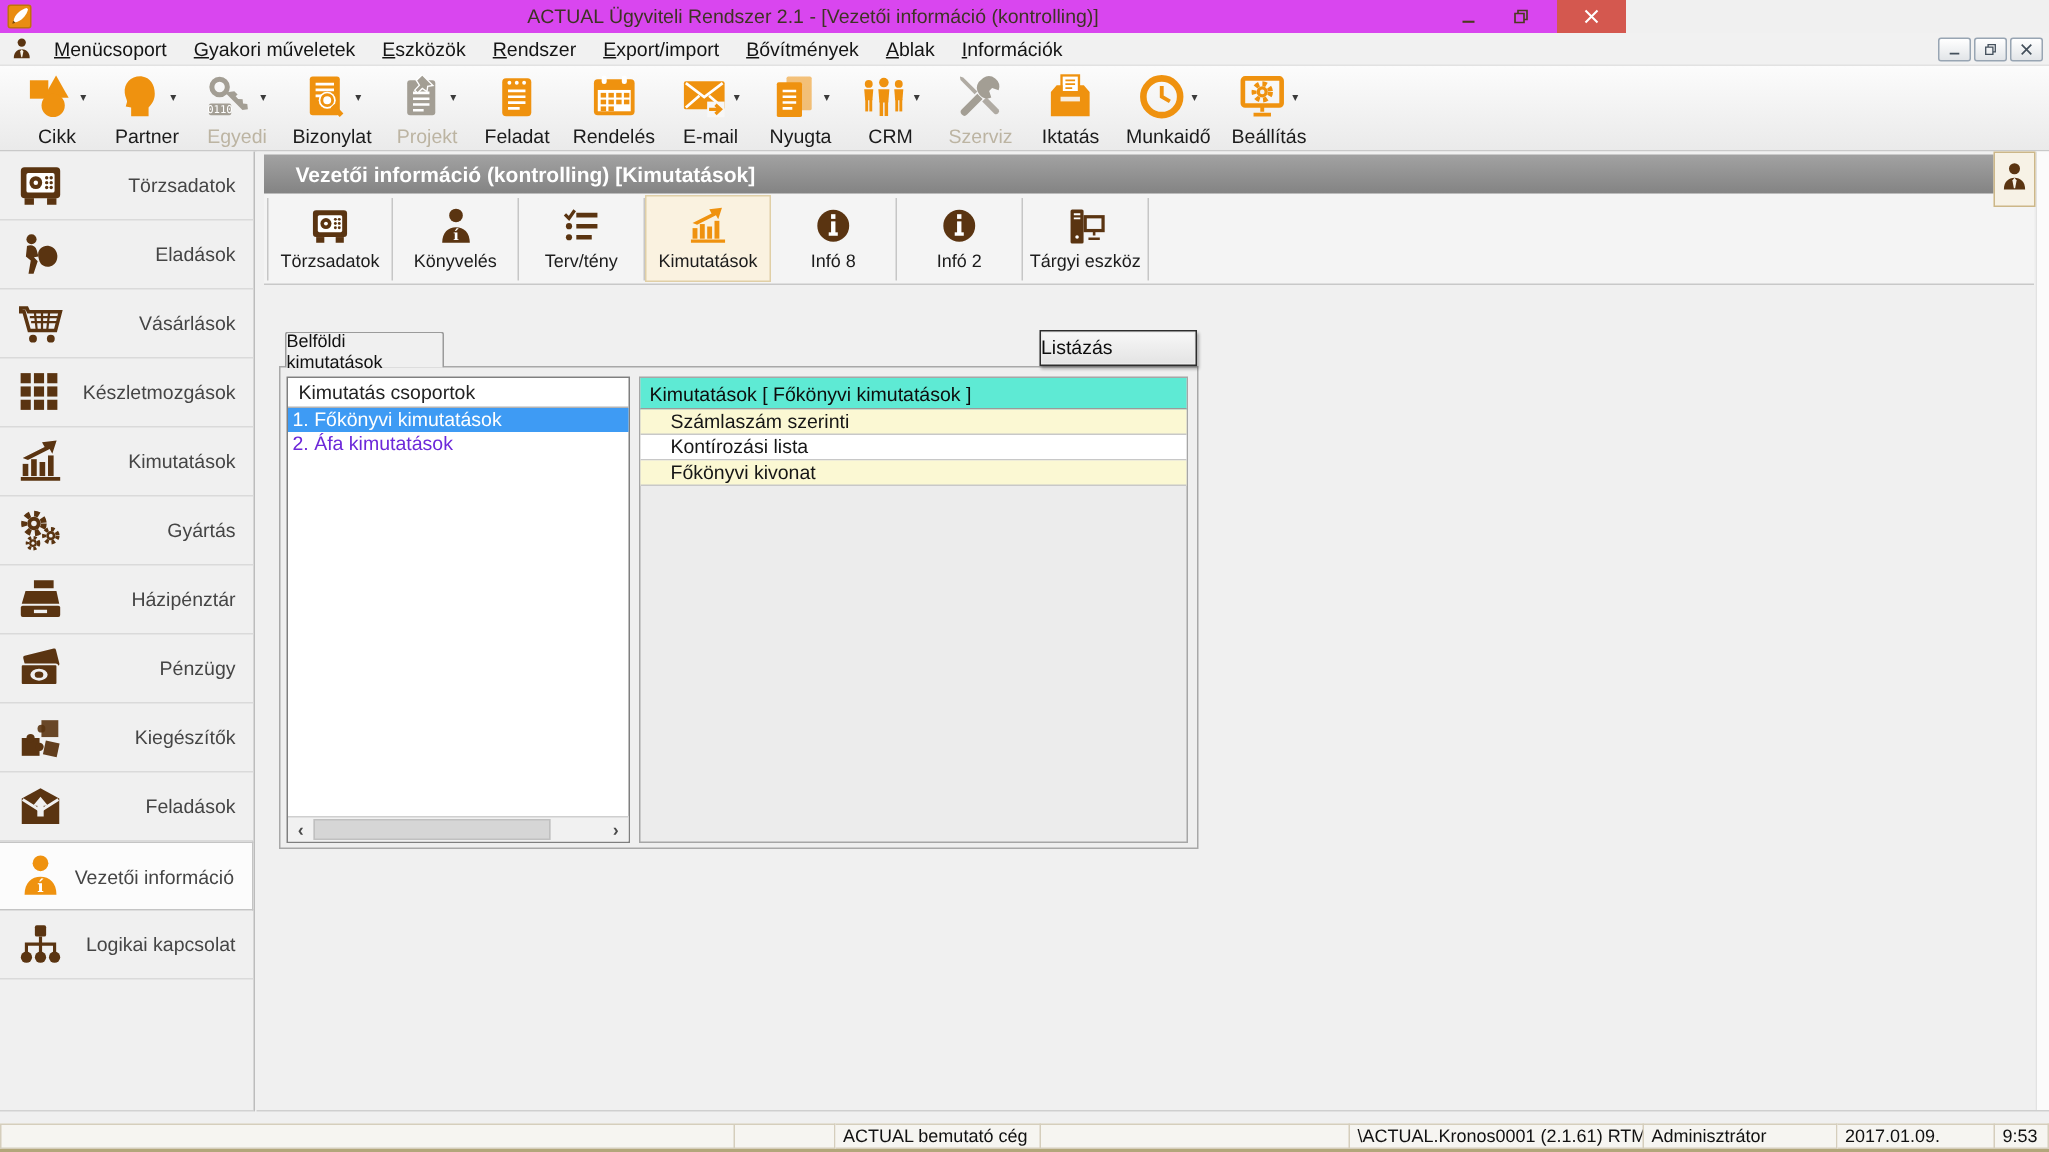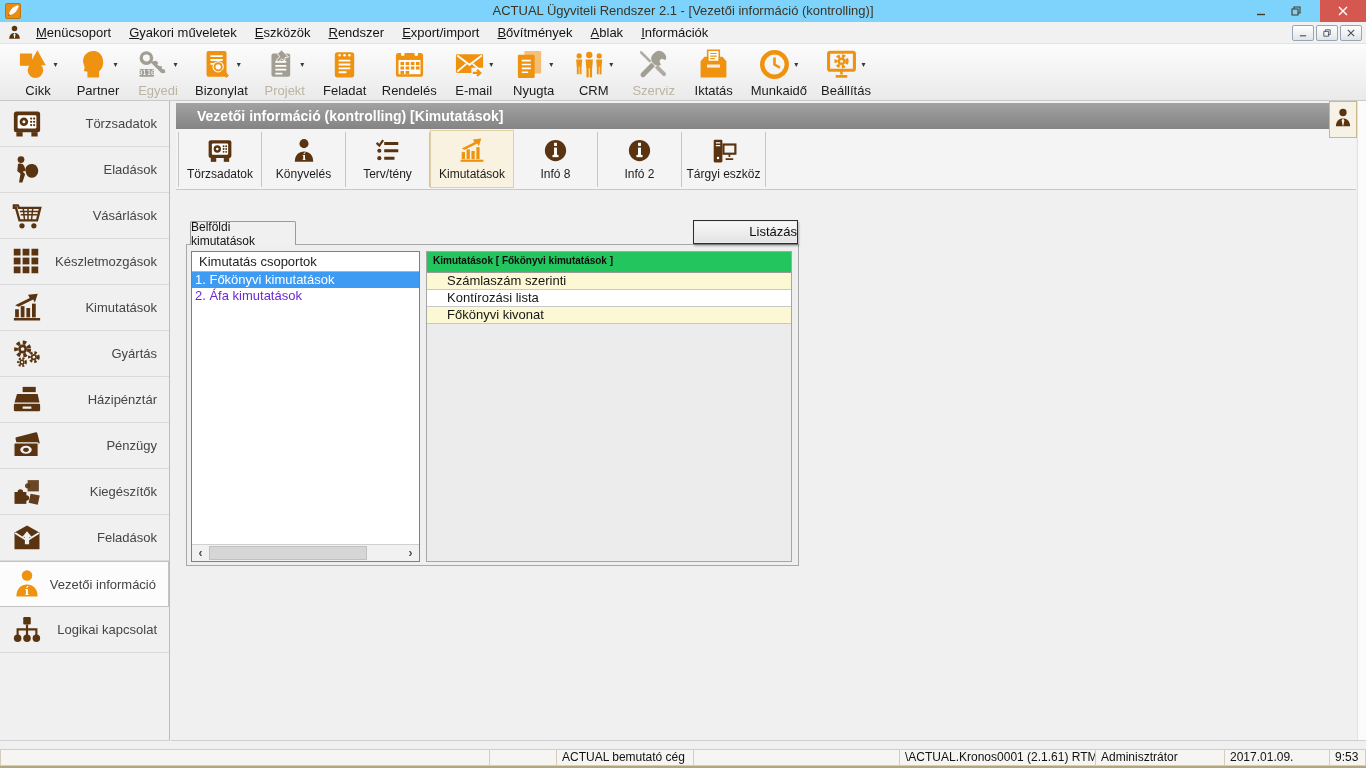--- a/index.html
+++ b/index.html
@@ -5,21 +5,21 @@
   *{margin:0;padding:0;box-sizing:border-box}
   html,body{width:1366px;height:768px;overflow:hidden}
   body{font-family:"Liberation Sans","DejaVu Sans",sans-serif;background:#f0f0f0;color:#1a1a1a}
   svg{display:block}
   .ic-brown{color:#5a3411}
   .ic-orange{color:#ef920f}
   .ic-grey{color:#a39e94}
   .app{position:relative;width:1366px;height:768px;background:#f0f0f0}
 
   
-  .titlebar{position:absolute;left:0;top:0;width:1366px;height:22px;background:#7dd3fc}
+  .titlebar{position:absolute;left:0;top:0;width:1084px;height:22px;background:#d946ef}
   .appicon{position:absolute;left:5px;top:3px;width:16px;height:16px;background:#e98c12;border:1px solid #c07408;border-radius:2px}
   .wtitle{position:absolute;left:0;right:0;top:0;height:22px;line-height:22px;text-align:center;font-size:13px;color:#3e3424}
   .tbb{position:absolute;top:0;height:22px;display:flex;align-items:center;justify-content:center;color:#4a3b1d;cursor:default}
   .tb-min{right:90px;width:30px}
   .tb-max{right:54px;width:32px}
   .tb-close{right:0;width:46px;background:#d4584f;color:#fff}
 
   
   .menubar{position:absolute;left:0;top:22px;width:1366px;height:22px;background:#f1f1f1;border-bottom:1px solid #e2e2e2;display:flex;align-items:center}
   .mb-ico{width:15px;height:16px;margin:0 5px 0 7px}
@@ -52,32 +52,32 @@
   .userchip{position:absolute;right:9px;top:0;width:28px;height:37px;background:#f7f2e6;border:1px solid #ccb789;z-index:3;display:flex;justify-content:center;padding-top:6px}
   .tabrow{position:absolute;left:5px;top:28px;right:10px;height:61px;background:#f4f4f4;border-bottom:1px solid #c8c8c8;display:flex;align-items:center;padding-left:2px}
   .tbtn{width:84px;height:55px;border-right:1px solid #c6c6c6;display:flex;flex-direction:column;align-items:center;justify-content:center;gap:3px;cursor:default}
   .tbtn:first-child{border-left:1px solid #c6c6c6}
   .tbic{width:26px;height:26px}
   .tblabel{font-size:12px;color:#1c1c1c;white-space:nowrap}
   .tbtn.sel{background:#faf2e0;border:1px solid #e0cfa6;height:58px}
 
   
   .subtab{position:absolute;left:19px;top:120px;width:106px;height:24px;background:#f0f0f0;border:1px solid #9b9b9b;border-bottom:none;border-radius:2px 2px 0 0;font-size:12px;color:#111;display:flex;align-items:center;justify-content:center;z-index:2;cursor:default}
-  .listbtn{position:absolute;left:522px;top:119px;width:105px;height:24px;background:linear-gradient(#f8f8f8,#e3e3e3);border:1px solid #2d2d2d;box-shadow:1px 2px 2px rgba(0,0,0,.3), inset 0 0 0 1px #ececec;font-size:13px;color:#0d0d0d;text-align:right;line-height:21px;z-index:2;cursor:default}
+  .listbtn{position:absolute;left:522px;top:119px;width:105px;height:24px;background:linear-gradient(#f8f8f8,#e3e3e3);border:1px solid #2d2d2d;box-shadow:1px 2px 2px rgba(0,0,0,.3), inset 0 0 0 1px #ececec;font-size:13px;color:#0d0d0d;text-align:left;line-height:21px;z-index:2;cursor:default}
   .tabpage{position:absolute;left:15px;top:143px;width:613px;height:322px;background:#efefef;border:1px solid #a8a8a8}
   .groups{position:absolute;left:4px;top:6px;width:229px;height:311px;background:#fff;border:1px solid #7f7f7f}
   .ghead{height:20px;border-bottom:1px solid #b3b3b3;font-size:13px;color:#222;padding:2px 0 0 7px;cursor:default}
   .gitem{height:16px;font-size:13px;line-height:16px;padding-left:3px;color:#6d28d9;cursor:default;white-space:nowrap}
   .gitem.sel{background:#3e9bf4;color:#fff}
   .gscroll{position:absolute;left:0;right:0;bottom:0;height:17px;background:#f1f1f1;border-top:1px solid #cfcfcf;display:flex;align-items:center}
   .garr{width:17px;height:16px;font-size:12px;font-weight:bold;color:#4a4a4a;display:flex;align-items:center;justify-content:center}
   .gthumb{width:158px;height:14px;background:#d6d6d6;border:1px solid #c0c0c0}
   .gtrack{flex:1}
   .reports{position:absolute;left:239px;top:6px;width:366px;height:311px;background:#ececec;border:1px solid #a6a6a6}
-  .rhead{height:21px;background:#22c55e;border-bottom:1px solid #9a9a9a;font-weight:bold;font-size:10px;color:#0d0d0d;padding:3px 0 0 6px;cursor:default}
+  .rhead{height:21px;background:#5eead4;border-bottom:1px solid #9a9a9a;font-weight:normal;font-size:13px;color:#0d0d0d;padding:3px 0 0 6px;cursor:default}
   .rrow{height:17px;font-size:13px;line-height:16px;padding-left:20px;border-bottom:1px solid #c8c8c8;color:#161616;cursor:default}
   .rrow.y{background:#fbf8d3}
   .rrow.w{background:#ffffff}
 
   
   .statusbar{position:absolute;left:0;top:749px;width:1366px;height:17px;display:flex;background:#eeece6}
   .scell{height:17px;border:1px solid #d5cebc;border-left:none;background:#f6f5f1;font-size:12px;line-height:15px;color:#111;padding-left:5px;white-space:nowrap;overflow:hidden}
   .scell:first-child{border-left:1px solid #d5cebc}
   .sw0{width:490px}.sw1{width:67px}.sw2{width:137px}.sw3{width:206px}.sw4{width:196px}.sw5{width:129px}.sw6{width:105px}.sw7{width:36px}
   .bottomstrip{position:absolute;left:0;top:766px;width:1366px;height:2px;background:#b2a67a}

